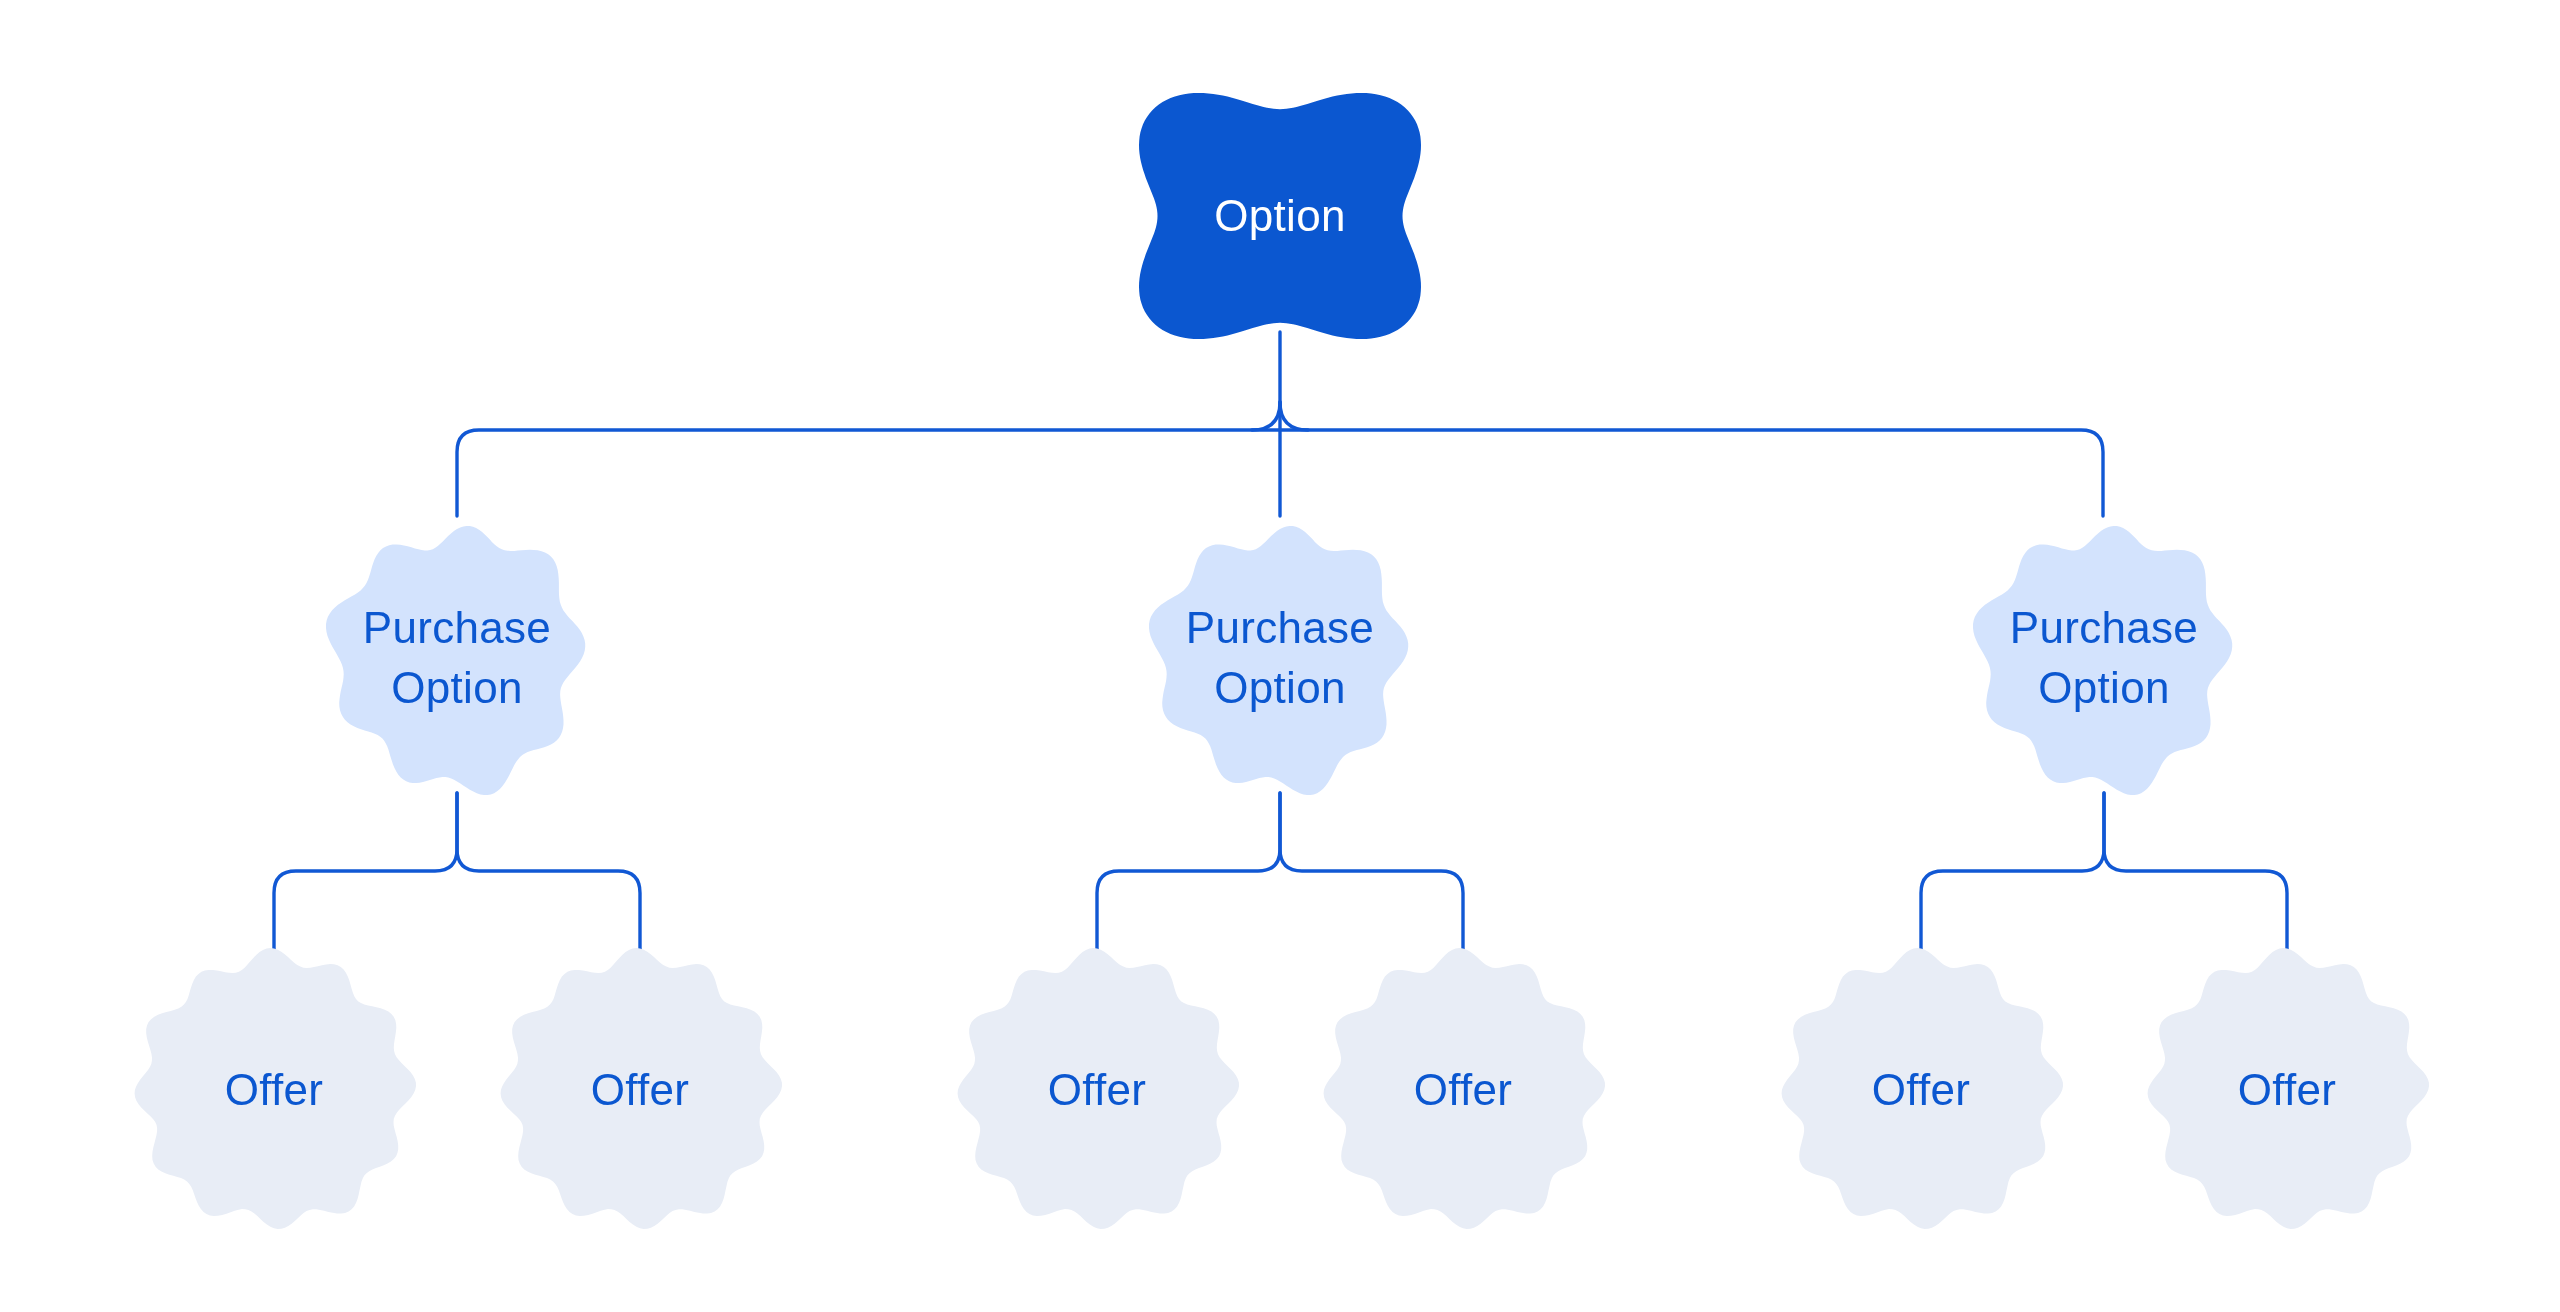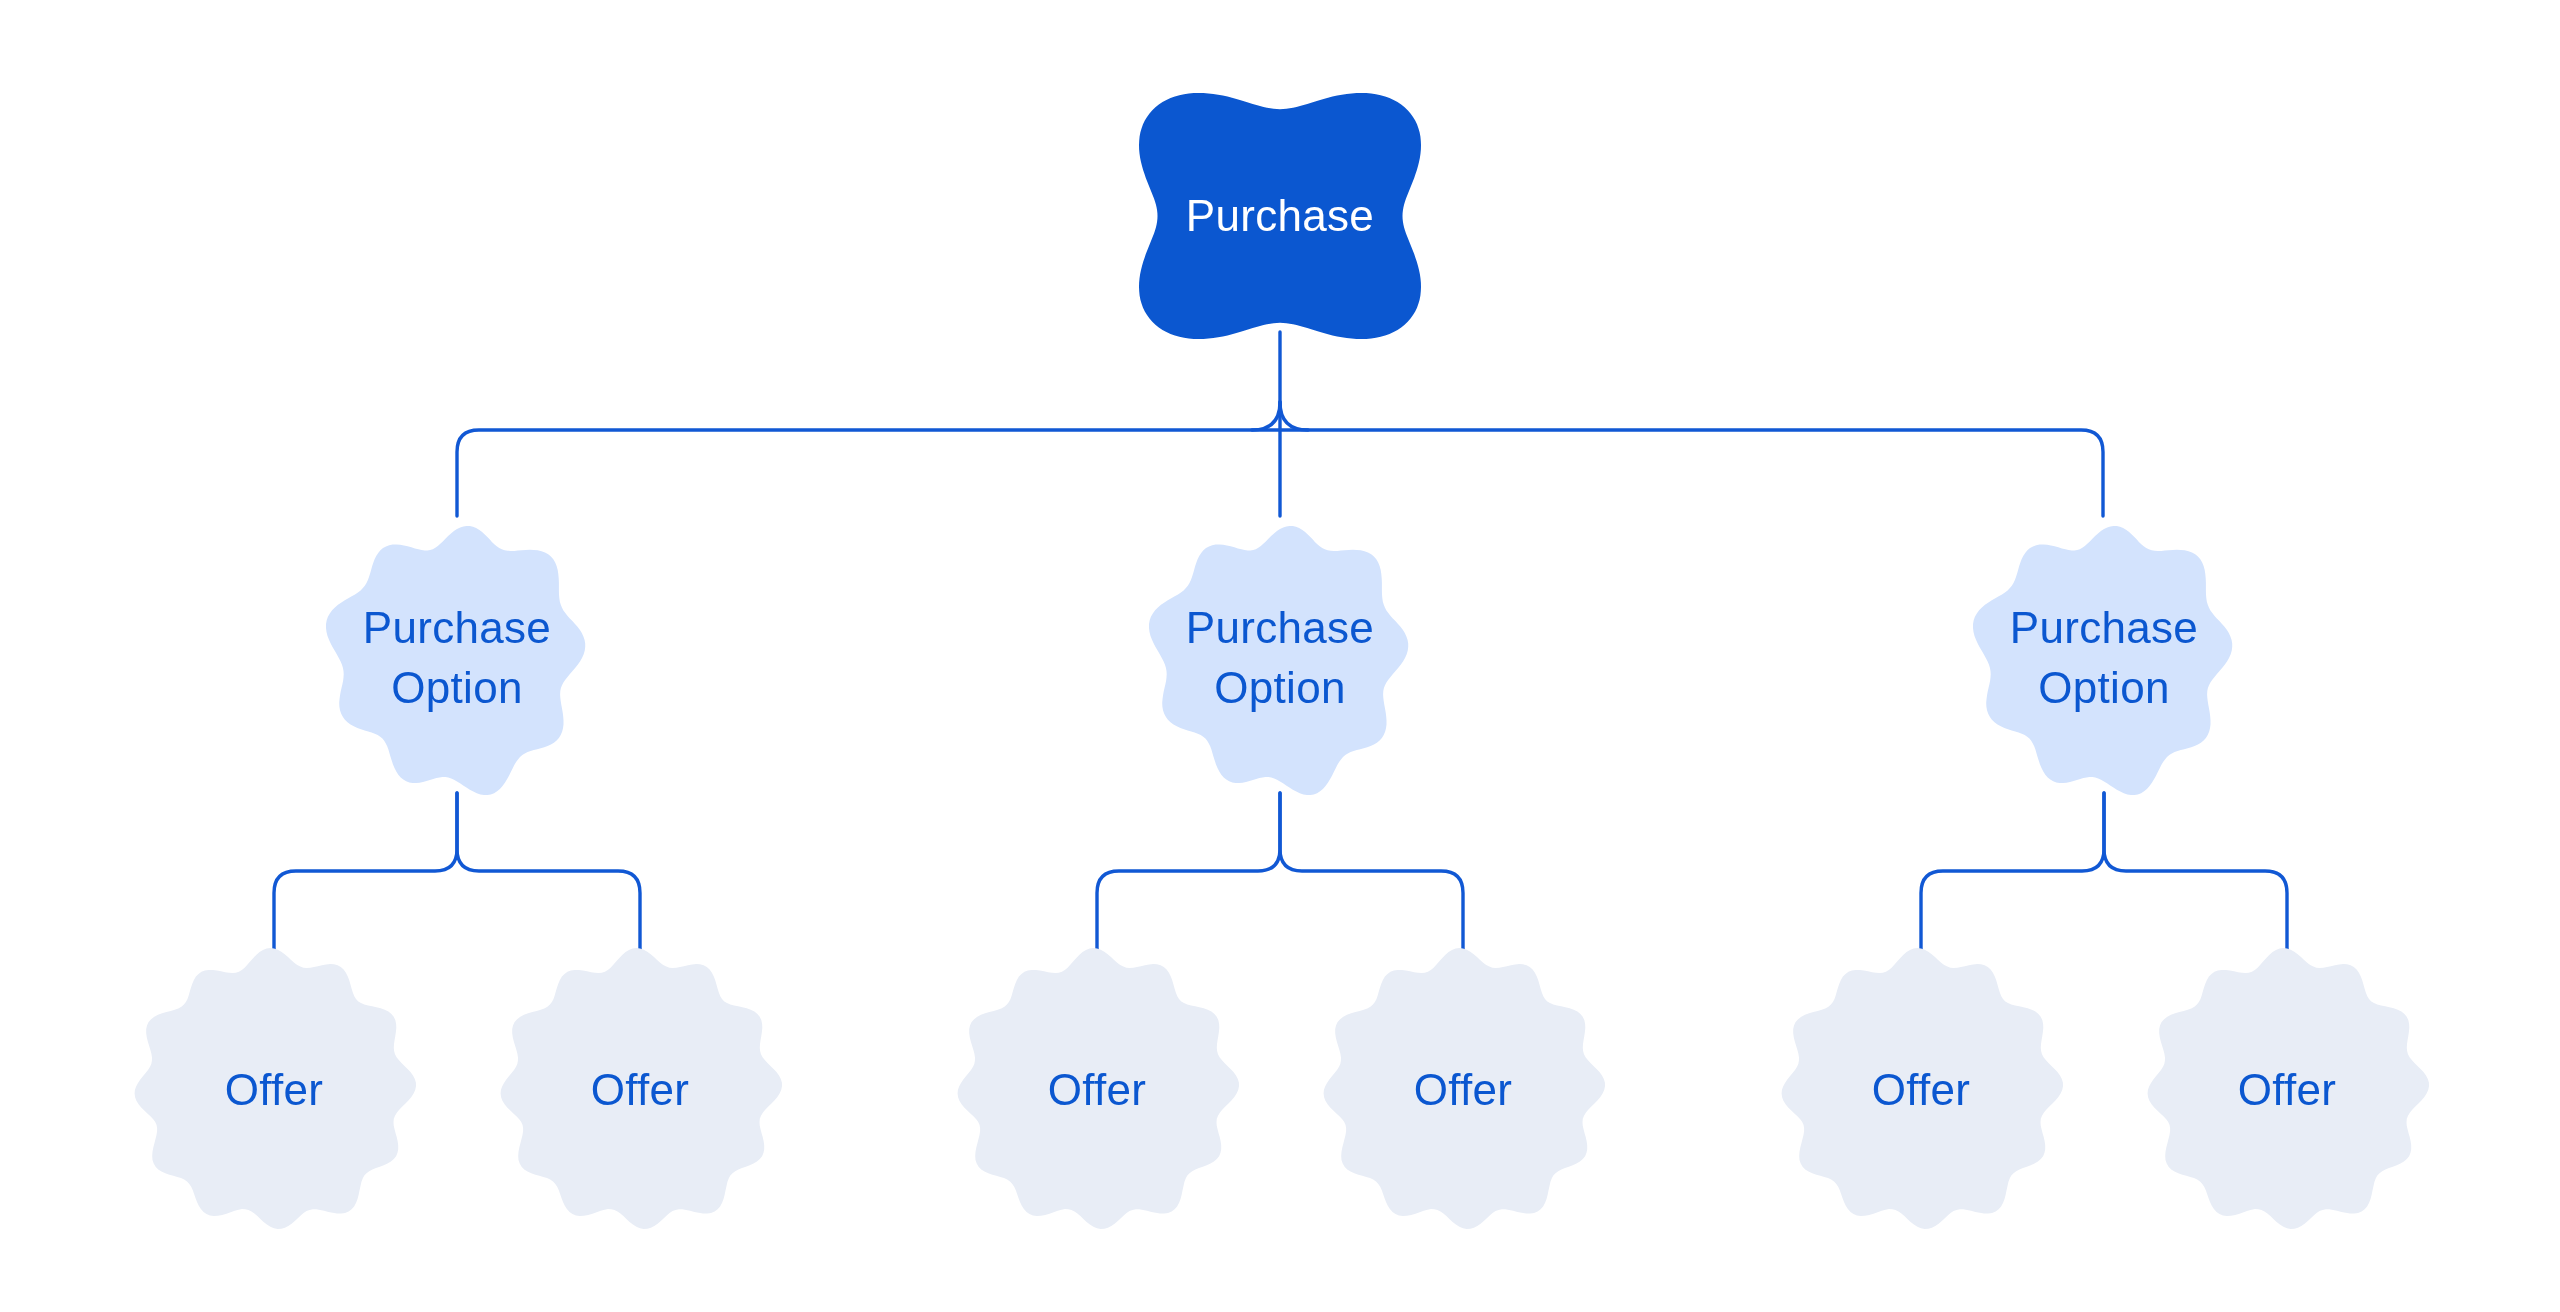--- a/index.html
+++ b/index.html
@@ -56,21 +56,21 @@
       <path d="M1280 793 L1280 849 Q1280 871 1258 871 L1119 871 Q1097 871 1097 893 L1097 952" stroke="#1158d4" stroke-width="3.4" fill="none" stroke-linecap="round"></path>
       <path d="M1280 793 L1280 849 Q1280 871 1302 871 L1441 871 Q1463 871 1463 893 L1463 952" stroke="#1158d4" stroke-width="3.4" fill="none" stroke-linecap="round"></path>
       <path d="M2104 793 L2104 849 Q2104 871 2082 871 L1943 871 Q1921 871 1921 893 L1921 952" stroke="#1158d4" stroke-width="3.4" fill="none" stroke-linecap="round"></path>
       <path d="M2104 793 L2104 849 Q2104 871 2126 871 L2265 871 Q2287 871 2287 893 L2287 952" stroke="#1158d4" stroke-width="3.4" fill="none" stroke-linecap="round"></path>
     </svg>
 
   <div class="node product" style="left:1139px; top:93px; width:282px; height:246px;">
     <svg class="blob" viewBox="0 0 282 246">
         <path d="M263.5 123.0L263.6 125.8L263.9 128.6L264.4 131.5L265.1 134.4L266.0 137.4L267.0 140.4L268.2 143.6L269.5 146.8L270.9 150.2L272.3 153.7L273.7 157.3L275.2 161.0L276.5 164.9L277.8 168.8L279.0 172.9L280.0 177.0L280.9 181.2L281.5 185.4L281.9 189.7L282.0 194.0L281.8 198.3L281.4 202.5L280.6 206.7L279.4 210.7L278.0 214.7L276.2 218.5L274.0 222.1L271.5 225.5L268.7 228.7L265.6 231.7L262.2 234.4L258.5 236.9L254.6 239.0L250.5 240.9L246.1 242.5L241.6 243.8L236.9 244.7L232.2 245.4L227.3 245.9L222.4 246.0L217.5 245.9L212.6 245.6L207.7 245.0L202.9 244.3L198.2 243.4L193.5 242.4L189.0 241.2L184.6 240.0L180.3 238.8L176.2 237.5L172.2 236.3L168.3 235.1L164.6 234.0L161.0 233.0L157.5 232.0L154.0 231.3L150.7 230.7L147.4 230.2L144.2 229.9L141.0 229.8L137.8 229.9L134.6 230.2L131.3 230.7L128.0 231.3L124.5 232.0L121.0 233.0L117.4 234.0L113.7 235.1L109.8 236.3L105.8 237.5L101.7 238.8L97.4 240.0L93.0 241.2L88.5 242.4L83.8 243.4L79.1 244.3L74.3 245.0L69.4 245.6L64.5 245.9L59.6 246.0L54.7 245.9L49.8 245.4L45.1 244.7L40.4 243.8L35.9 242.5L31.5 240.9L27.4 239.0L23.5 236.9L19.8 234.4L16.4 231.7L13.3 228.7L10.5 225.5L8.0 222.1L5.8 218.5L4.0 214.7L2.6 210.7L1.4 206.7L0.6 202.5L0.2 198.3L0.0 194.0L0.1 189.7L0.5 185.4L1.1 181.2L2.0 177.0L3.0 172.9L4.2 168.8L5.5 164.9L6.8 161.0L8.3 157.3L9.7 153.7L11.1 150.2L12.5 146.8L13.8 143.6L15.0 140.4L16.0 137.4L16.9 134.4L17.6 131.5L18.1 128.6L18.4 125.8L18.5 123.0L18.4 120.2L18.1 117.4L17.6 114.5L16.9 111.6L16.0 108.6L15.0 105.6L13.8 102.4L12.5 99.2L11.1 95.8L9.7 92.3L8.3 88.7L6.8 85.0L5.5 81.1L4.2 77.2L3.0 73.1L2.0 69.0L1.1 64.8L0.5 60.6L0.1 56.3L0.0 52.0L0.2 47.7L0.6 43.5L1.4 39.3L2.6 35.3L4.0 31.3L5.8 27.5L8.0 23.9L10.5 20.5L13.3 17.3L16.4 14.3L19.8 11.6L23.5 9.1L27.4 7.0L31.5 5.1L35.9 3.5L40.4 2.2L45.1 1.3L49.8 0.6L54.7 0.1L59.6 0.0L64.5 0.1L69.4 0.4L74.3 1.0L79.1 1.7L83.8 2.6L88.5 3.6L93.0 4.8L97.4 6.0L101.7 7.2L105.8 8.5L109.8 9.7L113.7 10.9L117.4 12.0L121.0 13.0L124.5 14.0L128.0 14.7L131.3 15.3L134.6 15.8L137.8 16.1L141.0 16.2L144.2 16.1L147.4 15.8L150.7 15.3L154.0 14.7L157.5 14.0L161.0 13.0L164.6 12.0L168.3 10.9L172.2 9.7L176.2 8.5L180.3 7.2L184.6 6.0L189.0 4.8L193.5 3.6L198.2 2.6L202.9 1.7L207.7 1.0L212.6 0.4L217.5 0.1L222.4 0.0L227.3 0.1L232.2 0.6L236.9 1.3L241.6 2.2L246.1 3.5L250.5 5.1L254.6 7.0L258.5 9.1L262.2 11.6L265.6 14.3L268.7 17.3L271.5 20.5L274.0 23.9L276.2 27.5L278.0 31.3L279.4 35.3L280.6 39.3L281.4 43.5L281.8 47.7L282.0 52.0L281.9 56.3L281.5 60.6L280.9 64.8L280.0 69.0L279.0 73.1L277.8 77.2L276.5 81.1L275.2 85.0L273.7 88.7L272.3 92.3L270.9 95.8L269.5 99.2L268.2 102.4L267.0 105.6L266.0 108.6L265.1 111.6L264.4 114.5L263.9 117.4L263.6 120.2Z" fill="#0b57d0"></path>
       </svg>
-    <span class="label">Purchase</span>
+    <span class="label">Option</span>
   </div>
 
   <div class="node po" style="left:326px; top:521px; width:262px; height:274px;">
     <svg class="blob" viewBox="0 0 262 274">
         <path d="M256.0 137.0L254.0 140.5L251.7 143.8L249.1 147.0L246.5 150.1L243.9 153.1L241.5 155.9L239.3 158.7L237.4 161.4L236.0 164.2L234.9 167.1L234.3 170.1L234.1 173.2L234.3 176.5L234.7 180.0L235.3 183.7L236.0 187.5L236.7 191.4L237.2 195.4L237.5 199.5L237.5 203.4L237.0 207.2L236.1 210.7L234.7 214.0L232.9 216.9L230.6 219.5L227.9 221.7L224.9 223.6L221.6 225.1L218.2 226.3L214.7 227.3L211.2 228.2L207.8 229.1L204.6 230.0L201.6 231.1L198.8 232.4L196.3 234.0L194.0 236.0L192.0 238.4L190.1 241.1L188.3 244.1L186.6 247.5L184.8 251.0L183.0 254.7L181.0 258.3L178.9 261.8L176.5 265.1L173.9 267.9L171.1 270.3L168.1 272.2L164.8 273.4L161.5 274.0L158.0 274.0L154.4 273.4L150.8 272.2L147.3 270.6L143.8 268.7L140.4 266.6L137.2 264.4L134.0 262.3L131.0 260.4L128.0 258.7L125.2 257.4L122.3 256.5L119.4 256.0L116.5 256.0L113.5 256.4L110.4 257.1L107.2 258.0L103.9 259.0L100.5 260.1L97.0 261.0L93.5 261.7L90.0 262.1L86.6 262.0L83.3 261.4L80.2 260.3L77.3 258.6L74.7 256.4L72.3 253.7L70.3 250.5L68.5 247.1L67.0 243.4L65.7 239.6L64.5 235.8L63.4 232.1L62.4 228.5L61.2 225.3L59.8 222.4L58.2 219.8L56.4 217.6L54.2 215.7L51.7 214.1L48.8 212.8L45.6 211.6L42.2 210.5L38.7 209.4L35.0 208.2L31.4 206.9L27.8 205.3L24.5 203.4L21.5 201.2L18.9 198.7L16.8 195.8L15.2 192.7L14.0 189.3L13.4 185.7L13.2 182.0L13.5 178.2L14.0 174.4L14.7 170.6L15.5 166.9L16.4 163.3L17.1 159.8L17.5 156.4L17.7 153.1L17.5 149.9L16.9 146.7L15.9 143.5L14.5 140.3L12.8 137.0L10.9 133.6L8.9 130.1L6.8 126.4L4.8 122.7L3.0 118.8L1.5 114.9L0.5 110.9L0.0 106.9L0.0 103.1L0.7 99.3L1.9 95.7L3.8 92.4L6.1 89.2L8.9 86.4L12.0 83.8L15.4 81.4L18.8 79.2L22.3 77.2L25.7 75.3L29.0 73.4L31.9 71.4L34.6 69.4L36.9 67.1L38.8 64.7L40.5 62.0L41.9 59.1L43.0 55.9L44.1 52.5L45.1 48.9L46.1 45.3L47.3 41.7L48.6 38.2L50.2 34.9L52.2 31.9L54.4 29.3L57.0 27.1L60.0 25.4L63.2 24.2L66.6 23.6L70.3 23.5L74.1 23.7L77.9 24.4L81.6 25.3L85.4 26.3L88.9 27.4L92.4 28.3L95.6 29.1L98.6 29.5L101.5 29.5L104.2 29.1L106.8 28.2L109.3 26.8L111.8 25.0L114.3 22.8L116.8 20.4L119.4 17.7L122.1 15.1L125.0 12.5L127.9 10.1L131.0 8.1L134.2 6.5L137.4 5.5L140.6 5.0L143.8 5.1L147.0 5.7L150.1 7.0L153.0 8.7L155.8 10.8L158.5 13.2L161.1 15.7L163.6 18.3L165.9 20.9L168.3 23.2L170.7 25.2L173.2 27.0L175.8 28.3L178.6 29.2L181.6 29.7L184.8 29.9L188.3 29.9L191.9 29.6L195.8 29.3L199.8 29.0L203.8 28.8L207.8 28.9L211.7 29.3L215.5 30.2L219.0 31.5L222.2 33.3L224.9 35.6L227.3 38.3L229.2 41.5L230.6 45.1L231.7 49.0L232.3 53.0L232.7 57.2L232.9 61.4L232.9 65.5L232.9 69.5L233.0 73.4L233.3 77.0L233.8 80.4L234.7 83.6L235.9 86.6L237.4 89.4L239.3 92.1L241.4 94.8L243.8 97.4L246.4 100.1L249.0 102.9L251.5 105.8L253.8 108.8L255.8 112.0L257.4 115.4L258.6 118.9L259.2 122.5L259.2 126.1L258.7 129.8L257.6 133.4Z" fill="#d3e3fd"></path>
       </svg>
     <span class="label">Purchase Option</span>
   </div>
 
   <div class="node po" style="left:1149px; top:521px; width:262px; height:274px;">

